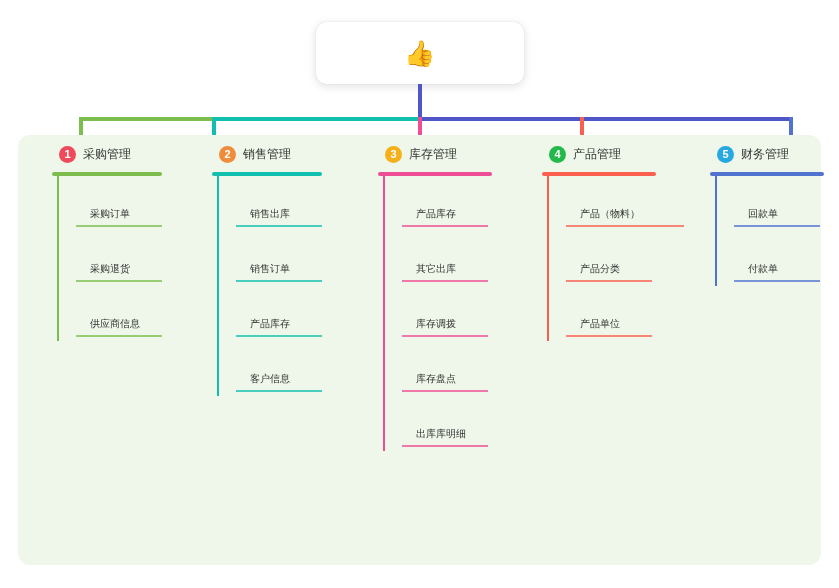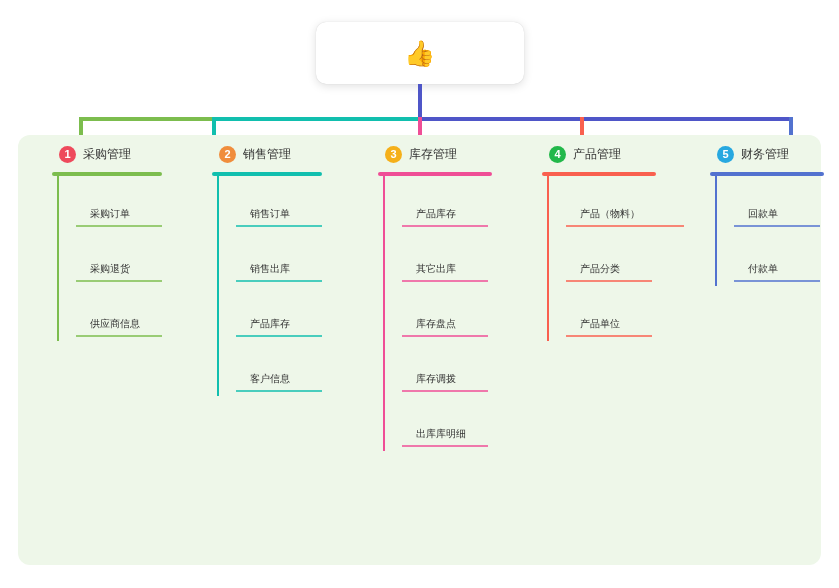--- a/index.html
+++ b/index.html
@@ -190,25 +190,25 @@
 
   <div class="column" style="left:198px; width:150px;">
     <div class="col-head">
       <span class="badge" style="background: rgb(240, 141, 60);">2</span>
       <span class="col-title">销售管理</span>
     </div>
     <div class="col-rule" style="width: 110px; margin-left: 14px; background: rgb(17, 191, 174);"></div>
     <div class="children">
       <div class="spine" style="background: rgb(17, 191, 174);"></div>
       <div class="child">
+        <span class="child-label">销售出库</span>
+        <span class="child-rule" style="background: rgb(17, 191, 174); opacity: 0.75;"></span>
+      </div>
+      <div class="child">
         <span class="child-label">销售订单</span>
-        <span class="child-rule" style="background: rgb(17, 191, 174); opacity: 0.75;"></span>
-      </div>
-      <div class="child">
-        <span class="child-label">销售出库</span>
         <span class="child-rule" style="background: rgb(17, 191, 174); opacity: 0.75;"></span>
       </div>
       <div class="child">
         <span class="child-label">产品库存</span>
         <span class="child-rule" style="background: rgb(17, 191, 174); opacity: 0.75;"></span>
       </div>
       <div class="child">
         <span class="child-label">客户信息</span>
         <span class="child-rule" style="background: rgb(17, 191, 174); opacity: 0.75;"></span>
       </div>
@@ -225,25 +225,25 @@
       <div class="spine" style="background: rgb(239, 78, 150);"></div>
       <div class="child">
         <span class="child-label">产品库存</span>
         <span class="child-rule" style="background: rgb(239, 78, 150); opacity: 0.75;"></span>
       </div>
       <div class="child">
         <span class="child-label">其它出库</span>
         <span class="child-rule" style="background: rgb(239, 78, 150); opacity: 0.75;"></span>
       </div>
       <div class="child">
+        <span class="child-label">库存调拨</span>
+        <span class="child-rule" style="background: rgb(239, 78, 150); opacity: 0.75;"></span>
+      </div>
+      <div class="child">
         <span class="child-label">库存盘点</span>
-        <span class="child-rule" style="background: rgb(239, 78, 150); opacity: 0.75;"></span>
-      </div>
-      <div class="child">
-        <span class="child-label">库存调拨</span>
         <span class="child-rule" style="background: rgb(239, 78, 150); opacity: 0.75;"></span>
       </div>
       <div class="child">
         <span class="child-label">出库库明细</span>
         <span class="child-rule" style="background: rgb(239, 78, 150); opacity: 0.75;"></span>
       </div>
     </div>
   </div>
 
   <div class="column" style="left:528px; width:170px;">

